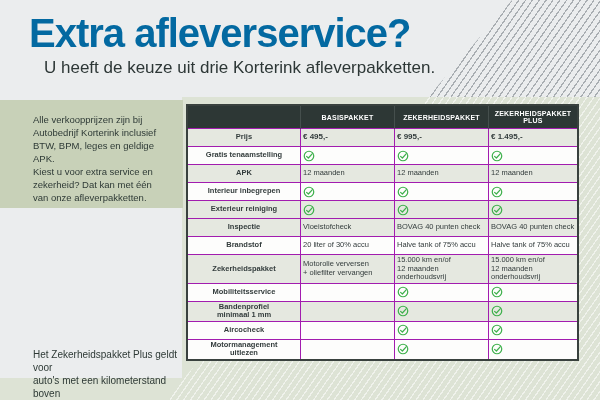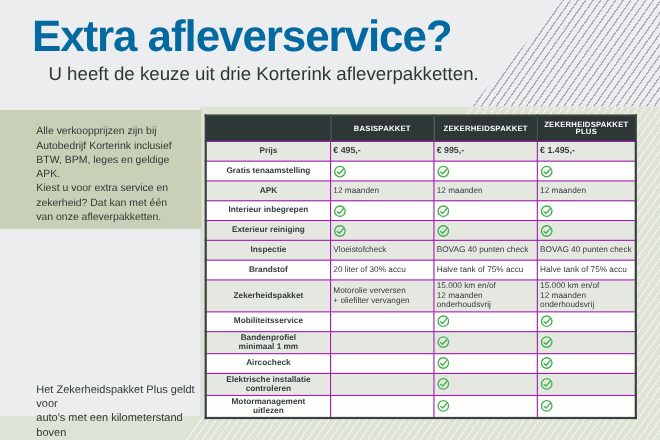--- a/index.html
+++ b/index.html
@@ -230,35 +230,20 @@
               <circle cx="12" cy="12" r="9.5" fill="none" stroke="#3db04b" stroke-width="2.4"></circle>
               <path class="halo" d="M7.2 12.8 L10.8 16 L18.8 7.2" fill="none" stroke="#fdfdfc" stroke-width="5"></path>
               <path d="M7.2 12.8 L10.8 16 L18.8 7.2" fill="none" stroke="#3db04b" stroke-width="2.4" stroke-linecap="round" stroke-linejoin="round"></path>
             </svg></td>
           <td><svg class="check-svg" viewBox="0 0 24 24">
               <circle cx="12" cy="12" r="9.5" fill="none" stroke="#3db04b" stroke-width="2.4"></circle>
               <path class="halo" d="M7.2 12.8 L10.8 16 L18.8 7.2" fill="none" stroke="#fdfdfc" stroke-width="5"></path>
               <path d="M7.2 12.8 L10.8 16 L18.8 7.2" fill="none" stroke="#3db04b" stroke-width="2.4" stroke-linecap="round" stroke-linejoin="round"></path>
             </svg></td>
         </tr>
-        <tr class="alt">
-          <th>Elektrische installatie
-controleren</th>
-          <td></td>
-          <td><svg class="check-svg" viewBox="0 0 24 24">
-              <circle cx="12" cy="12" r="9.5" fill="none" stroke="#3db04b" stroke-width="2.4"></circle>
-              <path class="halo" d="M7.2 12.8 L10.8 16 L18.8 7.2" fill="none" stroke="#fdfdfc" stroke-width="5"></path>
-              <path d="M7.2 12.8 L10.8 16 L18.8 7.2" fill="none" stroke="#3db04b" stroke-width="2.4" stroke-linecap="round" stroke-linejoin="round"></path>
-            </svg></td>
-          <td><svg class="check-svg" viewBox="0 0 24 24">
-              <circle cx="12" cy="12" r="9.5" fill="none" stroke="#3db04b" stroke-width="2.4"></circle>
-              <path class="halo" d="M7.2 12.8 L10.8 16 L18.8 7.2" fill="none" stroke="#fdfdfc" stroke-width="5"></path>
-              <path d="M7.2 12.8 L10.8 16 L18.8 7.2" fill="none" stroke="#3db04b" stroke-width="2.4" stroke-linecap="round" stroke-linejoin="round"></path>
-            </svg></td>
-        </tr>
         <tr>
           <th>Motormanagement
 uitlezen</th>
           <td></td>
           <td><svg class="check-svg" viewBox="0 0 24 24">
               <circle cx="12" cy="12" r="9.5" fill="none" stroke="#3db04b" stroke-width="2.4"></circle>
               <path class="halo" d="M7.2 12.8 L10.8 16 L18.8 7.2" fill="none" stroke="#fdfdfc" stroke-width="5"></path>
               <path d="M7.2 12.8 L10.8 16 L18.8 7.2" fill="none" stroke="#3db04b" stroke-width="2.4" stroke-linecap="round" stroke-linejoin="round"></path>
             </svg></td>
           <td><svg class="check-svg" viewBox="0 0 24 24">

